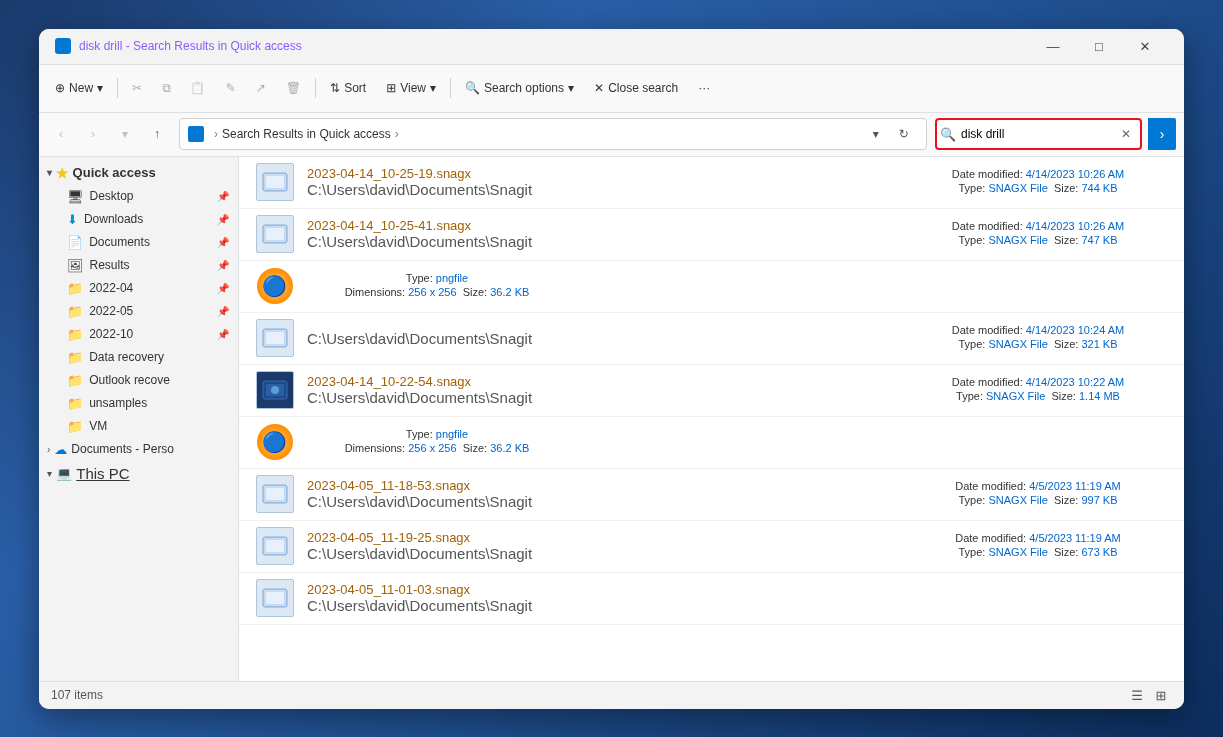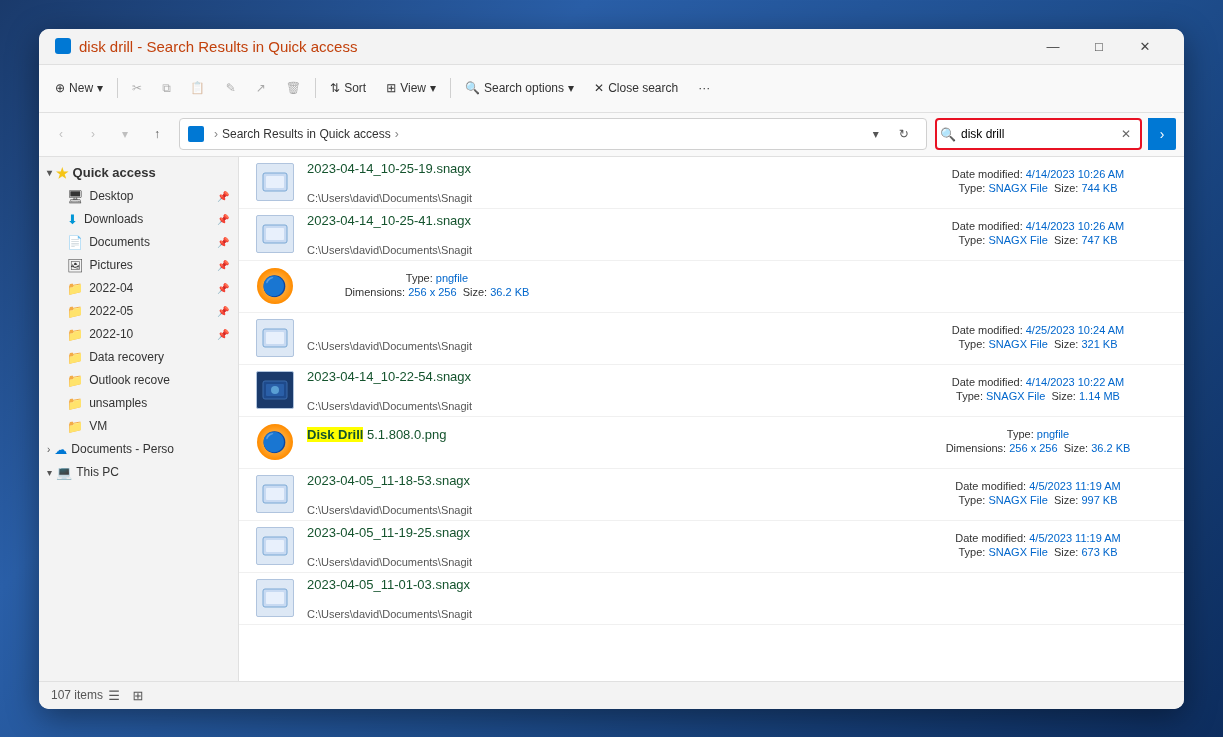--- a/index.html
+++ b/index.html
@@ -34,22 +34,22 @@
     }
     .title-bar-icon {
       width: 16px;
       height: 16px;
       background: #0078d4;
       border-radius: 3px;
       margin-right: 8px;
       flex-shrink: 0;
     }
     .title-bar-text {
-      font-size: 15px;
-      color: #c2410c;
+      font-size: 12px;
+      color: #8b5cf6;
       flex: 1;
     }
     .title-bar-controls {
       display: flex;
       gap: 0;
     }
     .title-btn {
       width: 46px;
       height: 36px;
       border: none;
@@ -298,36 +298,35 @@
       justify-content: center;
       font-size: 18px;
     }
 
     .file-info {
       flex: 1;
       min-width: 0;
     }
     .file-name {
       font-size: 13px;
-      color: #14532d;
+      color: #a16207;
       white-space: nowrap;
       overflow: hidden;
       text-overflow: ellipsis;
     }
     .file-name .highlight {
       background: #ffff00;
       font-weight: 600;
     }
     .file-path {
-      font-size: 11px;
+      font-size: 15px;
       color: #555;
       white-space: nowrap;
       overflow: hidden;
       text-overflow: ellipsis;
-      margin-top: 16px;
     }
     .file-meta {
       text-align: right;
       font-size: 11px;
       color: #555;
       min-width: 260px;
       flex-shrink: 0;
     }
     .file-meta-line { margin-bottom: 2px; text-align: center; }
     .file-meta-label { color: #333; }
@@ -337,20 +336,21 @@
     .status-bar {
       height: 28px;
       background: #f3f3f3;
       border-top: 1px solid #e0e0e0;
       display: flex;
       align-items: center;
       padding: 0 12px;
       font-size: 12px;
       color: #555;
       flex-shrink: 0;
+      justify-content: space-between;
     }
     .status-view-btns {
       display: flex;
       gap: 2px;
     }
     .status-view-btn {
       width: 22px;
       height: 22px;
       border: none;
       background: transparent;
@@ -469,21 +469,21 @@
         <span class="sidebar-item-label">Downloads</span>
         <span class="sidebar-pin">📌</span>
       </div>
       <div class="sidebar-item">
         <span class="sidebar-item-icon">📄</span>
         <span class="sidebar-item-label">Documents</span>
         <span class="sidebar-pin">📌</span>
       </div>
       <div class="sidebar-item">
         <span class="sidebar-item-icon">🖼</span>
-        <span class="sidebar-item-label">Pictures</span>
+        <span class="sidebar-item-label">Results</span>
         <span class="sidebar-pin">📌</span>
       </div>
       <div class="sidebar-item">
         <span class="sidebar-item-icon" style="color:#ffc000;">📁</span>
         <span class="sidebar-item-label">2022-04</span>
         <span class="sidebar-pin">📌</span>
       </div>
       <div class="sidebar-item">
         <span class="sidebar-item-icon" style="color:#ffc000;">📁</span>
         <span class="sidebar-item-label">2022-05</span>
@@ -513,21 +513,21 @@
 
       <div class="sidebar-sub-section">
         <span class="section-arrow">›</span>
         <span style="font-size:13px; color:#0078d4;">☁</span>
         <span style="font-size:12px;">Documents - Perso</span>
       </div>
 
       <div class="sidebar-sub-section">
         <span class="section-arrow">▾</span>
         <span style="font-size:13px; color:#555;">💻</span>
-        <span style="font-size:12px;">This PC</span>
+        <span style="font-size:15px;text-decoration:underline;">This PC</span>
       </div>
     </div>
 
     <div class="file-list">
 
       <div class="file-row">
         <div class="file-thumb">
           <div class="snagx-thumb">
             <svg width="28" height="22" viewBox="0 0 28 22">
               <rect x="2" y="2" width="24" height="18" rx="2" fill="#c8daf2" stroke="#7aa8d4" stroke-width="1"></rect>
@@ -582,21 +582,21 @@
             <svg width="28" height="22" viewBox="0 0 28 22">
               <rect x="2" y="2" width="24" height="18" rx="2" fill="#c8daf2" stroke="#7aa8d4" stroke-width="1"></rect>
               <rect x="5" y="5" width="18" height="12" rx="1" fill="#e8f0fc"></rect>
             </svg>
           </div>
         </div>
         <div class="file-info">
           <div class="file-path">C:\Users\david\Documents\Snagit</div>
         </div>
         <div class="file-meta">
-          <div class="file-meta-line"><span class="file-meta-label">Date modified: </span><span class="file-meta-value">4/25/2023 10:24 AM</span></div>
+          <div class="file-meta-line"><span class="file-meta-label">Date modified: </span><span class="file-meta-value">4/14/2023 10:24 AM</span></div>
           <div class="file-meta-line"><span class="file-meta-label">Type: </span><span class="file-meta-value">SNAGX File</span>&nbsp;&nbsp;<span class="file-meta-label">Size: </span><span class="file-meta-value">321 KB</span></div>
         </div>
       </div>
 
       <div class="file-row">
         <div class="file-thumb">
           <div class="snagx-thumb" style="background:#1a3a6b;">
             <svg width="28" height="22" viewBox="0 0 28 22">
               <rect x="2" y="2" width="24" height="18" rx="2" fill="#1e4a8c" stroke="#3a6aaa" stroke-width="1"></rect>
               <rect x="5" y="5" width="18" height="12" rx="1" fill="#2a5fa8"></rect>
@@ -612,26 +612,20 @@
           <div class="file-meta-line"><span class="file-meta-label">Date modified: </span><span class="file-meta-value">4/14/2023 10:22 AM</span></div>
           <div class="file-meta-line"><span class="file-meta-label">Type: </span><span class="file-meta-value">SNAGX File</span>&nbsp;&nbsp;<span class="file-meta-label">Size: </span><span class="file-meta-value">1.14 MB</span></div>
         </div>
       </div>
 
       <div class="file-row">
         <div class="file-thumb">
           <div class="disk-drill-icon">
             <span style="font-size:20px;">🔵</span>
           </div>
-        </div>
-        <div class="file-info">
-          <div class="file-name">
-            <span class="highlight">Disk Drill</span> 5.1.808.0.png
-          </div>
-          <div class="file-path"></div>
         </div>
         <div class="file-meta">
           <div class="file-meta-line"><span class="file-meta-label">Type: </span><span class="file-meta-value">pngfile</span></div>
           <div class="file-meta-line"><span class="file-meta-label">Dimensions: </span><span class="file-meta-value">256 x 256</span>&nbsp;&nbsp;<span class="file-meta-label">Size: </span><span class="file-meta-value">36.2 KB</span></div>
         </div>
       </div>
 
       <div class="file-row">
         <div class="file-thumb">
           <div class="snagx-thumb">

